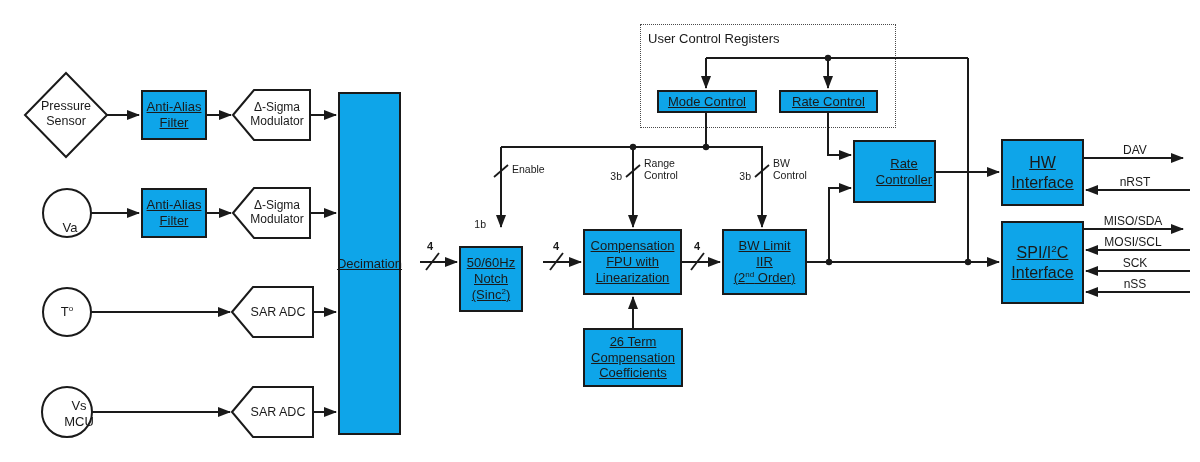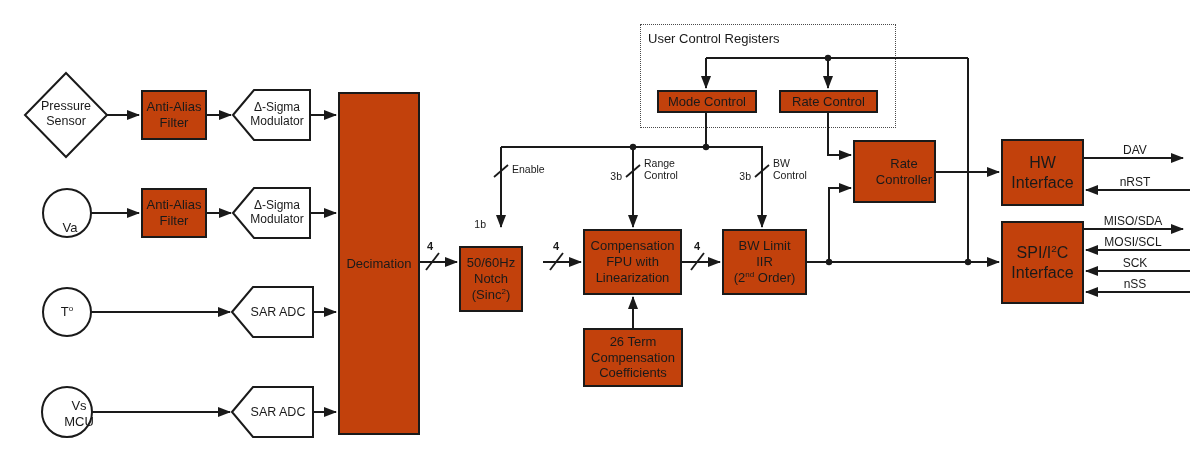--- a/index.html
+++ b/index.html
@@ -1,21 +1,21 @@
 <!DOCTYPE html>
 <html><head>
 <meta charset="utf-8">
 <style>
   html,body{margin:0;padding:0;background:#fff;}
   .stage{position:relative;width:1200px;height:462px;background:#fff;overflow:hidden;
          font-family:"Liberation Sans",sans-serif;color:#1a1a1a;}
   svg.wires{position:absolute;left:0;top:0;z-index:1;}
-  .box{position:absolute;box-sizing:border-box;border:2px solid #1a1a1a;background:#c2410c;
+  .box{position:absolute;box-sizing:border-box;border:2px solid #1a1a1a;background:#0ea5e9;
        display:flex;align-items:center;justify-content:center;text-align:center;
-       font-size:13px;line-height:1.22;z-index:3;}
+       font-size:13px;line-height:1.22;z-index:3;text-decoration:underline;}
   .dotted{position:absolute;box-sizing:border-box;border:1.5px dotted #4a4a4a;background:transparent;z-index:0;}
   .lbl{position:absolute;text-align:center;font-size:13px;line-height:1.2;z-index:4;white-space:nowrap;}
   .lbl.left{text-align:left;}
   .lbl.right{text-align:right;}
   .small{font-size:10.5px;line-height:1.15;}
   .sig{font-size:12px;}
   .big{font-size:16px;line-height:1.25;}
   .buswidth{font-size:11px;font-weight:700;}
   sup{font-size:0.62em;line-height:0;}
 </style>
@@ -102,21 +102,21 @@
       <circle cx="968" cy="262" r="3.2"></circle>
     </g>
   </svg>
 
   <div class="box" style="left:141px;top:90px;width:66px;height:50px;">
     <div><span>Anti-Alias</span><br><span>Filter</span></div>
   </div>
   <div class="box" style="left:141px;top:188px;width:66px;height:50px;">
     <div><span>Anti-Alias</span><br><span>Filter</span></div>
   </div>
-  <div class="box" style="left:338px;top:92px;width:82px;height:343px;">
+  <div class="box" style="left:338px;top:92px;width:63px;height:343px;">
     <div>Decimation</div>
   </div>
   <div class="box" style="left:459px;top:229px;width:64px;height:66px;margin-top:17px;">
     <div><span>50/60Hz</span><br><span>Notch</span><br><span>(Sinc</span><sup>2</sup><span>)</span></div>
   </div>
   <div class="box" style="left:583px;top:229px;width:99px;height:66px;">
     <div><span>Compensation</span><br><span>FPU with</span><br><span>Linearization</span></div>
   </div>
   <div class="box" style="left:722px;top:229px;width:85px;height:66px;">
     <div><span>BW Limit</span><br><span>IIR</span><br><span>(2</span><sup>nd</sup><span> Order)</span></div>

